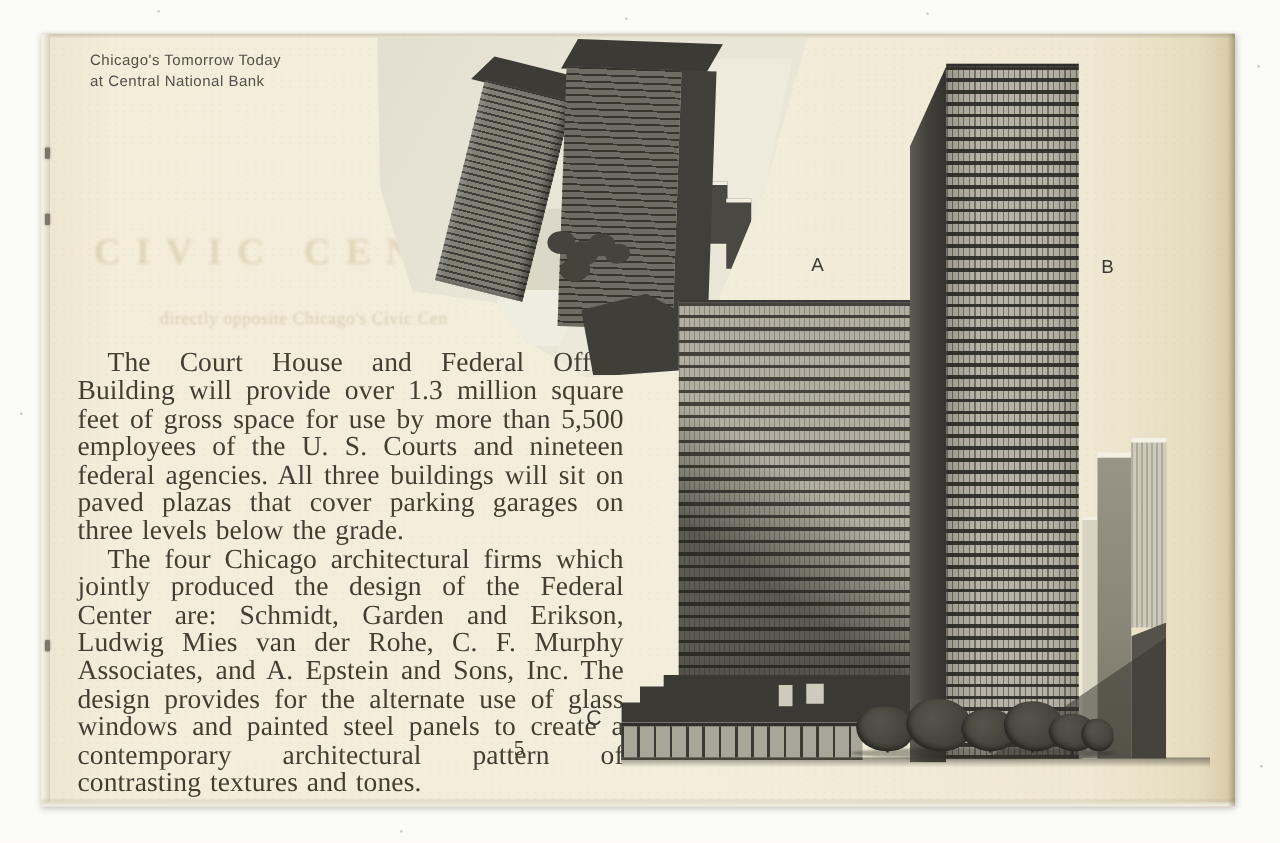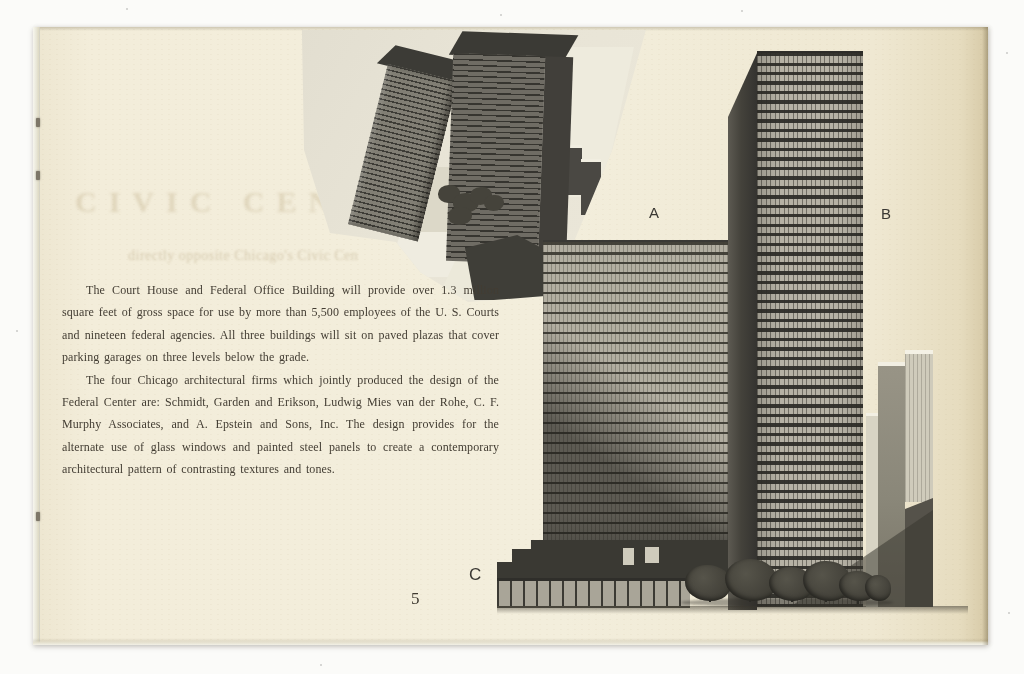--- a/index.html
+++ b/index.html
@@ -42,21 +42,21 @@
     font-family:"Liberation Serif", serif; font-weight:bold; font-size:30px; letter-spacing:12px;
     color:rgba(186,168,126,.32); filter:blur(1.4px);
   }
   .ghost-line {
     position:absolute; left:95px; top:221px; width:390px; overflow:hidden; white-space:nowrap;
     font-size:14px; color:rgba(172,150,108,.38); filter:blur(1px); letter-spacing:.5px;
   }
   
   .body-copy {
     position:absolute; left:29px; top:252px; width:437px;
-    font-size:12px; line-height:22.4px; color:#433d33;
+    font-size:22px; line-height:22.4px; color:#433d33;
     text-align:justify; word-spacing:1.5px; letter-spacing:.1px;
   }
   .body-copy p { text-indent:24px; }
   .page-number { position:absolute; left:378px; top:562px; font-size:17px; color:#3f3a31; }
   
   .photo-label { position:absolute; font-family:"Liberation Sans", sans-serif;
     font-size:15px; color:#3a3833; }
   
   .tower-a {
     position:absolute; left:510px; top:213px; width:185px; height:335px;
@@ -163,20 +163,24 @@
     <div class="page-left-sliver"></div>
     <div class="page-bottom-sliver"></div>
     <div class="page-right-edge"></div>
     <div class="staple" style="top:91px;"></div>
     <div class="staple" style="top:144px;"></div>
     <div class="staple" style="top:485px;"></div>
 
     <div class="ghost-heading">CIVIC CENTE</div>
     <div class="ghost-line">directly opposite Chicago's Civic Cen</div>
 
+    <div class="booklet-header">
+      <div>Chicago's Tomorrow Today</div>
+      <div>at Central National Bank</div>
+    </div>
 
     <div class="aerial">
       <div class="plaza-patch" style="left:230px; top:20px; width:90px; height:150px; transform:skewX(-12deg); background:#eeebdd;"></div>
       <div class="plaza-patch" style="left:120px; top:140px; width:62px; height:82px; background:#dcd8c8; transform:skewX(-18deg);"></div>
       <div class="plaza-patch" style="left:95px; top:205px; width:75px; height:45px; transform:skewX(-20deg);"></div>
       <div class="plaza-patch" style="left:150px; top:225px; width:95px; height:48px; background:#ece9da; transform:skewX(-25deg);"></div>
       <div class="aerial-step" style="left:258px; top:118px; width:26px; height:50px;"></div>
       <div class="aerial-step" style="left:283px; top:132px; width:20px; height:56px;"></div>
 
       <div class="aerial-tower-sm">

